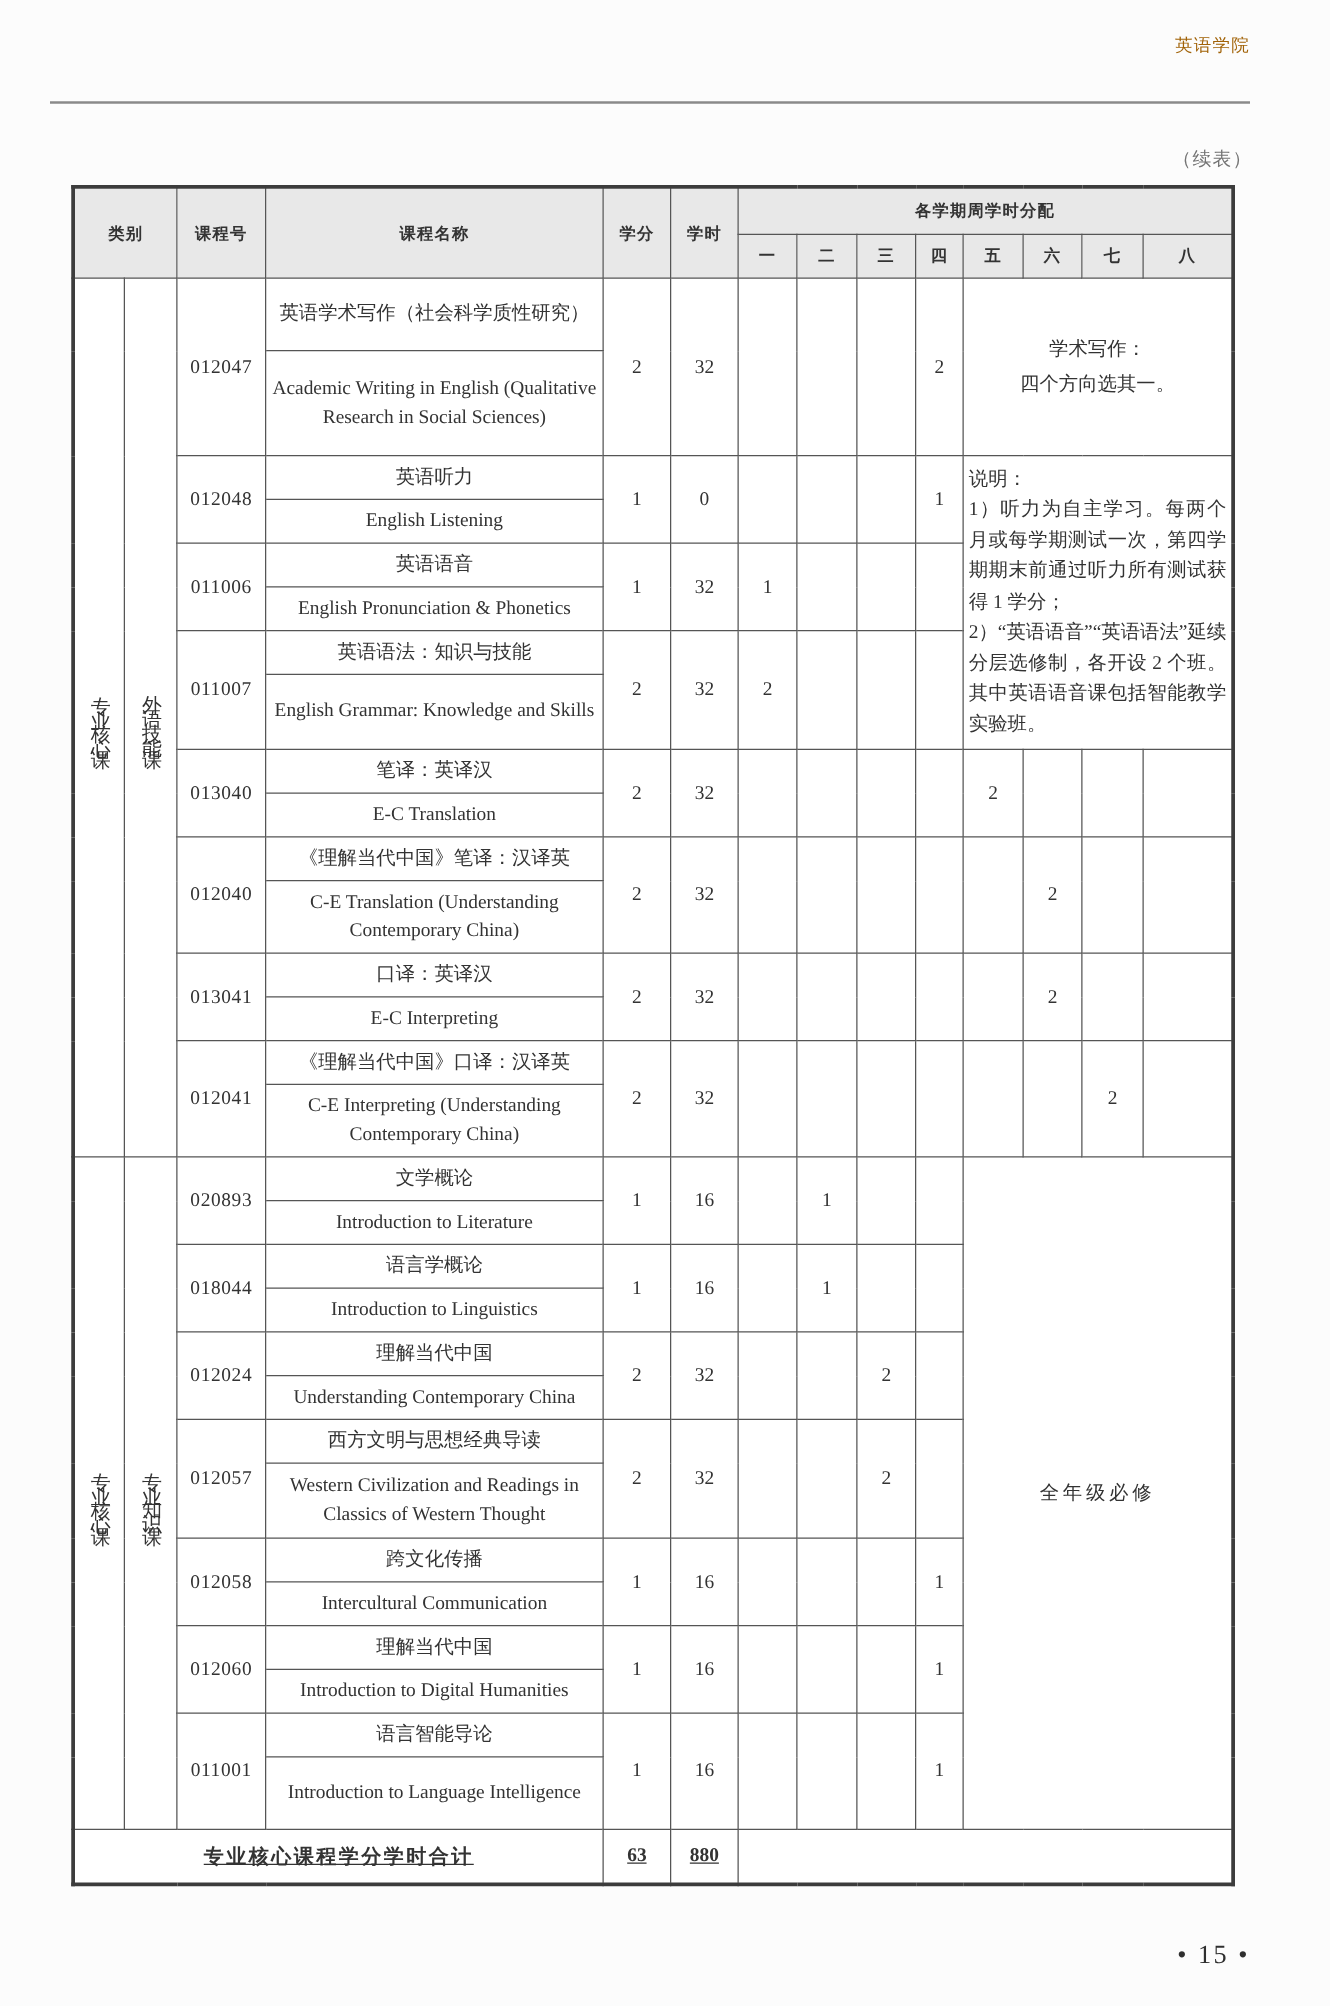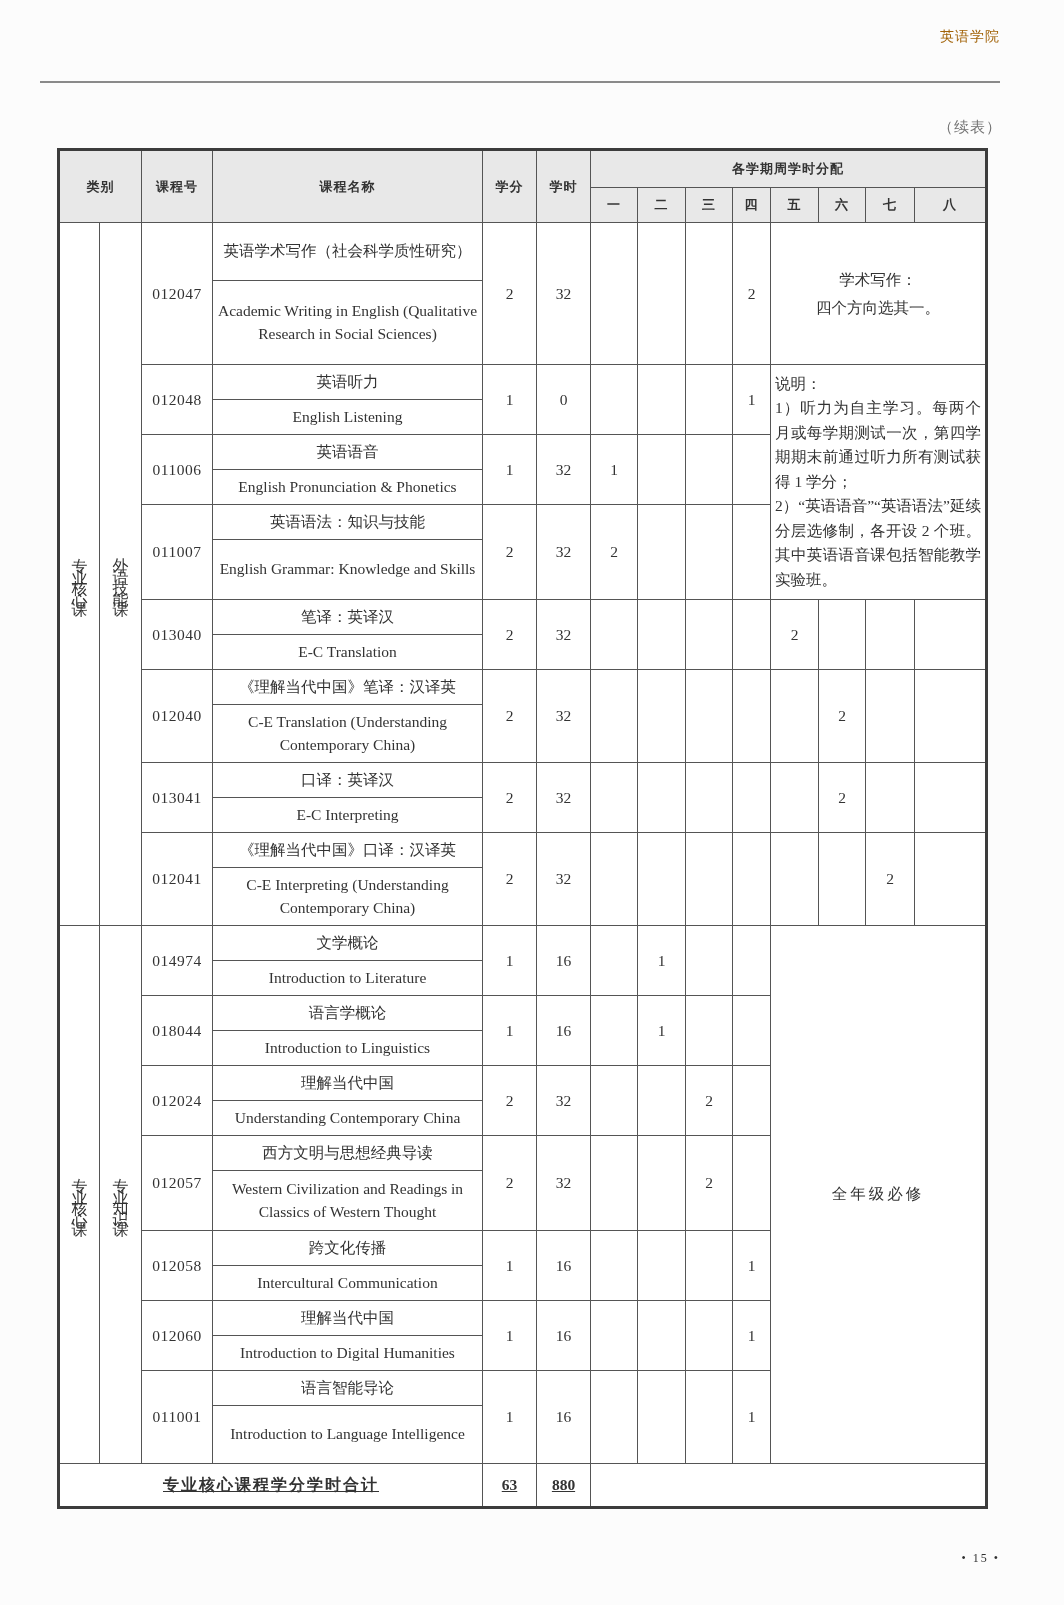--- a/index.html
+++ b/index.html
@@ -19,21 +19,21 @@
   .rule{
     position:absolute;top:81px;left:40px;width:960px;height:2px;
     background:#8a8a8a;
   }
   .continued{
     position:absolute;top:118px;right:62px;
     font-size:15px;color:#737373;letter-spacing:1px;
   }
   .pageno{
     position:absolute;top:1551px;right:64px;
-    font-size:12px;color:#2f2f2f;letter-spacing:2px;
+    font-size:21px;color:#2f2f2f;letter-spacing:2px;
   }
   table.curriculum{
     position:absolute;top:148px;left:57px;
     border-collapse:collapse;table-layout:fixed;
     background:#fff;
     border:3px solid #3c3c3c;
   }
   .curriculum th,.curriculum td{
     border:1.5px solid #555;
     padding:2px 4px;
@@ -246,21 +246,21 @@
       <td rowspan="2">2</td>
       <td rowspan="2"></td>
     </tr>
     <tr class="h58">
       <td class="name-en">C-E Interpreting (Understanding Contemporary China)</td>
     </tr>
 
     <tr class="h35">
       <td rowspan="14"><span class="cat-text">专业核心课</span></td>
       <td rowspan="14"><span class="cat-text">专业知识课</span></td>
-      <td rowspan="2" class="code">014974</td>
+      <td rowspan="2" class="code">020893</td>
       <td class="name-zh">文学概论</td>
       <td rowspan="2">1</td>
       <td rowspan="2">16</td>
       <td rowspan="2"></td>
       <td rowspan="2">1</td>
       <td rowspan="2"></td>
       <td rowspan="2"></td>
       <td rowspan="14" colspan="4" class="note-ag">全年级必修</td>
     </tr>
     <tr class="h35">

